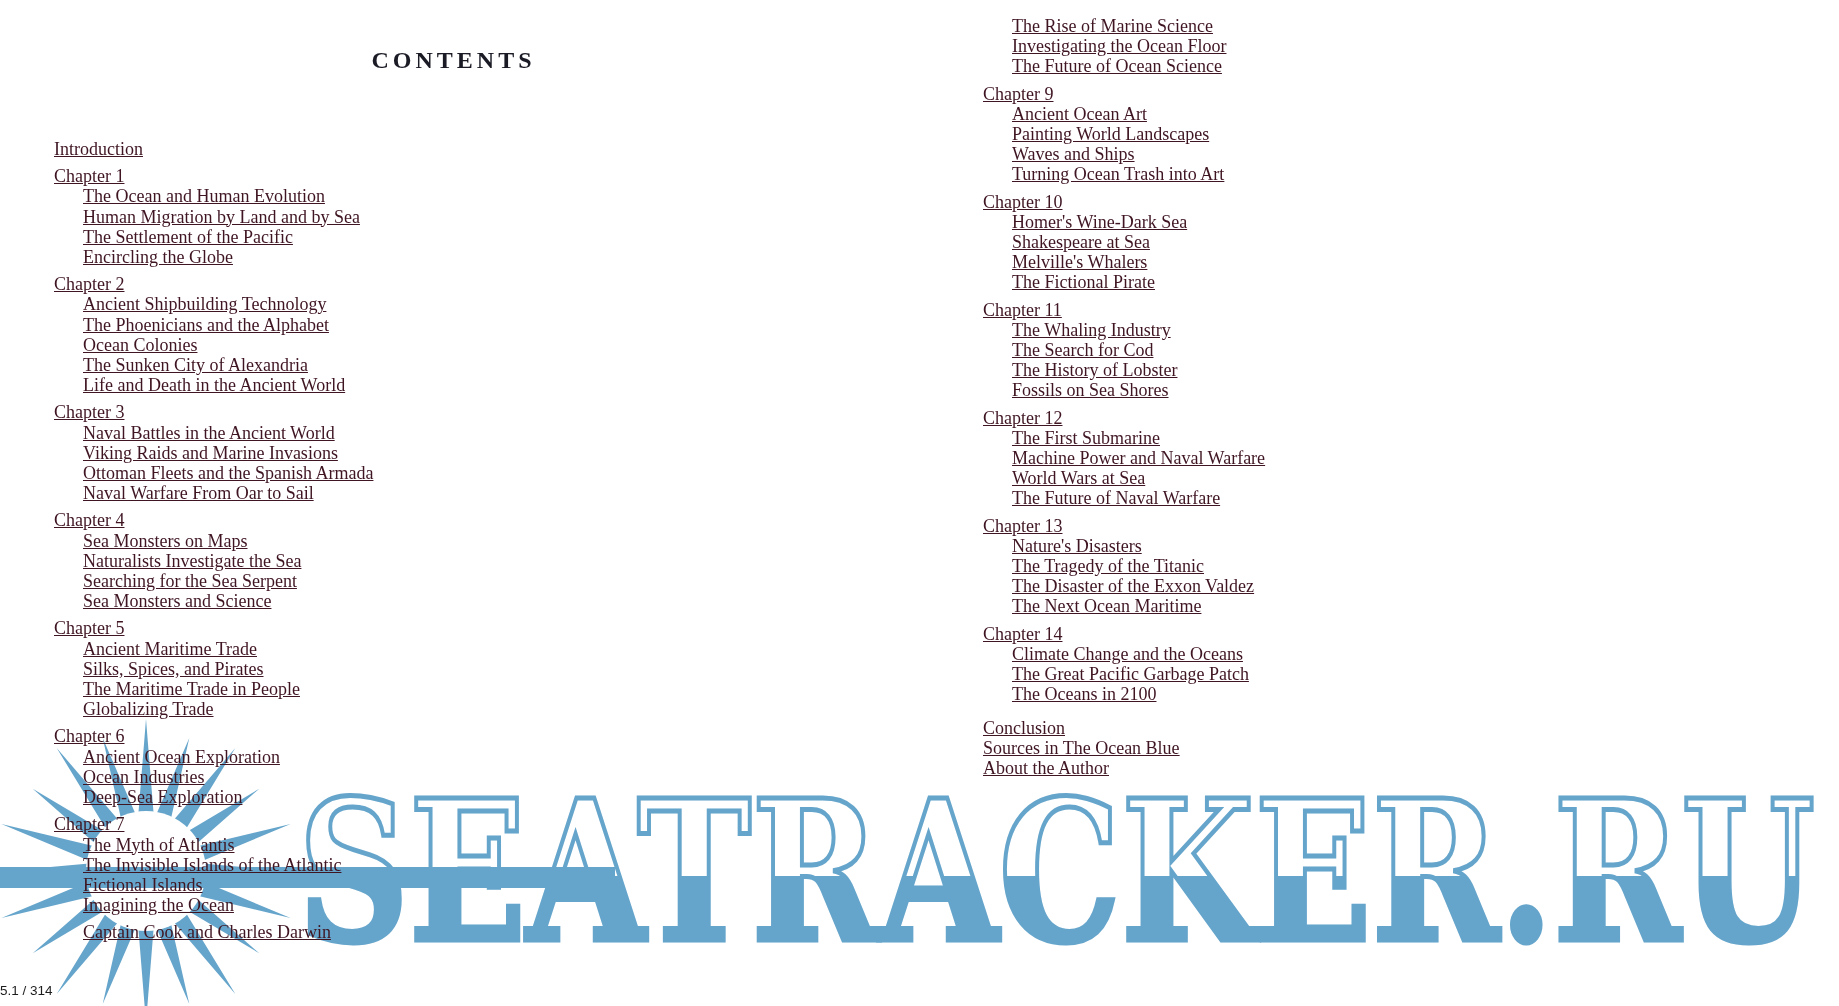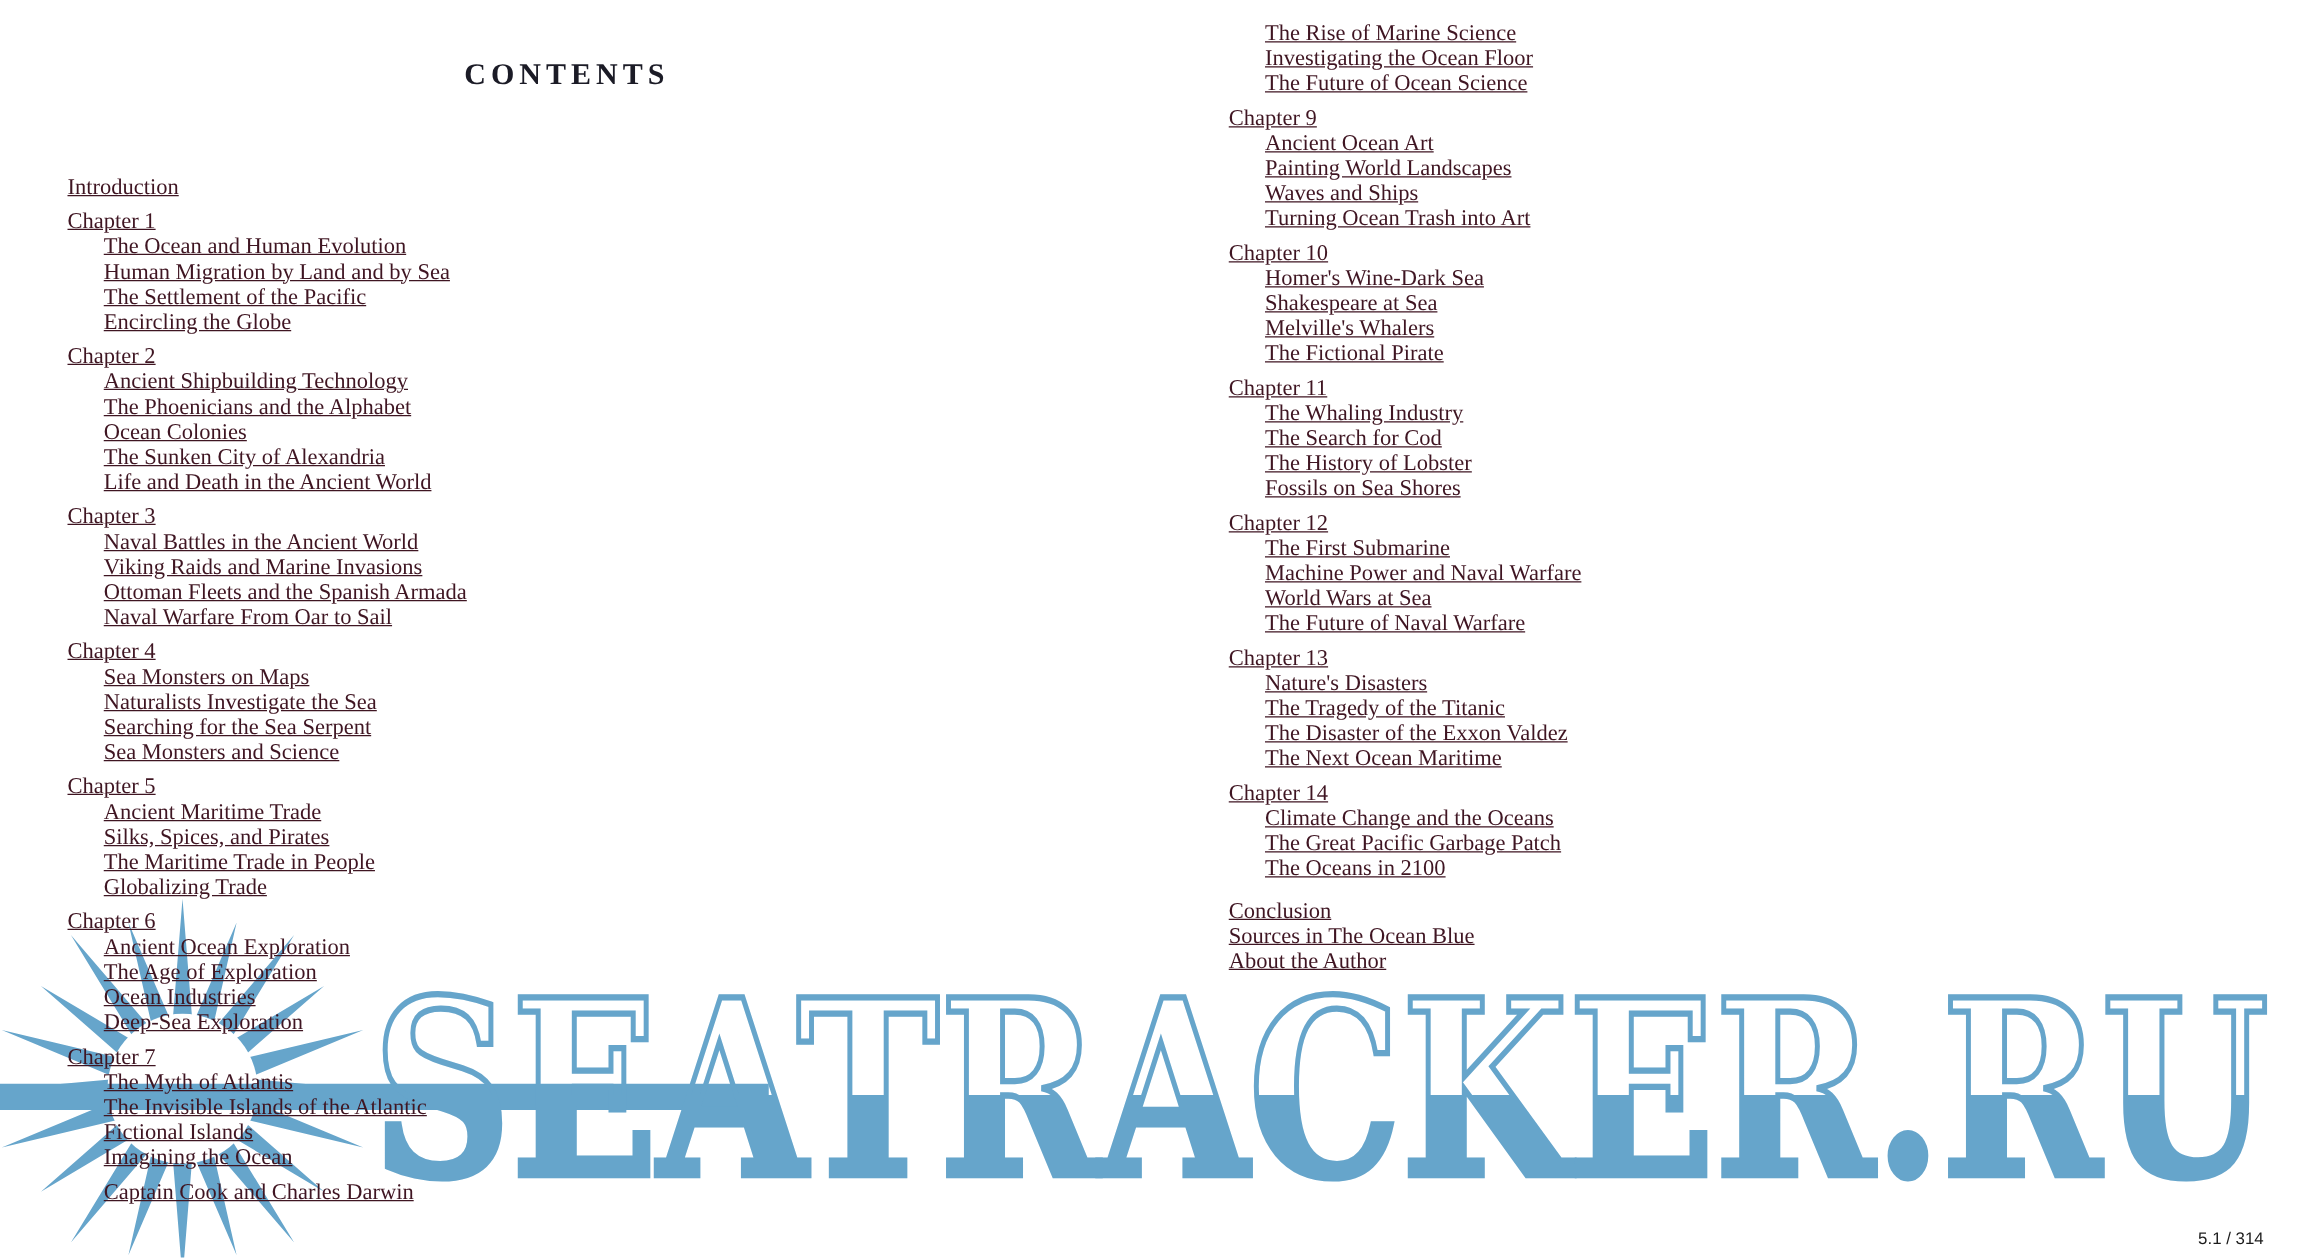--- a/index.html
+++ b/index.html
@@ -23,21 +23,21 @@
   .toc-link{
     display:block;line-height:20.2px;font-size:18px;
     color:var(--link-ink);text-decoration:underline;cursor:pointer;
     white-space:nowrap;
   }
   .toc-sub{padding-left:29px;}
   .statusbar-text{
     position:absolute;z-index:2;font-family:"Liberation Sans",sans-serif;
     font-size:13.5px;color:var(--footer-ink);
   }
-  .page-indicator{top:983px;left:0;width:1811px;text-align:right;}
+  .page-indicator{top:983px;left:0;width:1811px;text-align:left;}
   .clock{top:1033px;right:9px;}
 </style>
 </head>
 <body>
 
 <svg id="watermark-svg" width="1839" height="1006" viewBox="0 0 1839 1006">
   <defs>
     <linearGradient id="half-fill" x1="0" y1="0" x2="0" y2="1">
       <stop offset="0.52" stop-color="var(--wm-blue)" stop-opacity="0"></stop>
       <stop offset="0.52" stop-color="var(--wm-blue)" stop-opacity="1"></stop>
@@ -87,21 +87,20 @@
     <div class="toc-group">
       <a class="toc-link toc-chapter">Chapter 5</a>
       <a class="toc-link toc-sub">Ancient Maritime Trade</a>
       <a class="toc-link toc-sub">Silks, Spices, and Pirates</a>
       <a class="toc-link toc-sub">The Maritime Trade in People</a>
       <a class="toc-link toc-sub">Globalizing Trade</a>
     </div>
     <div class="toc-group">
       <a class="toc-link toc-chapter">Chapter 6</a>
       <a class="toc-link toc-sub">Ancient Ocean Exploration</a>
-      <a class="toc-link toc-sub">The Age of Exploration</a>
       <a class="toc-link toc-sub">Ocean Industries</a>
       <a class="toc-link toc-sub">Deep-Sea Exploration</a>
     </div>
     <div class="toc-group">
       <a class="toc-link toc-chapter">Chapter 7</a>
       <a class="toc-link toc-sub">The Myth of Atlantis</a>
       <a class="toc-link toc-sub">The Invisible Islands of the Atlantic</a>
       <a class="toc-link toc-sub">Fictional Islands</a>
       <a class="toc-link toc-sub">Imagining the Ocean</a>
     </div>

